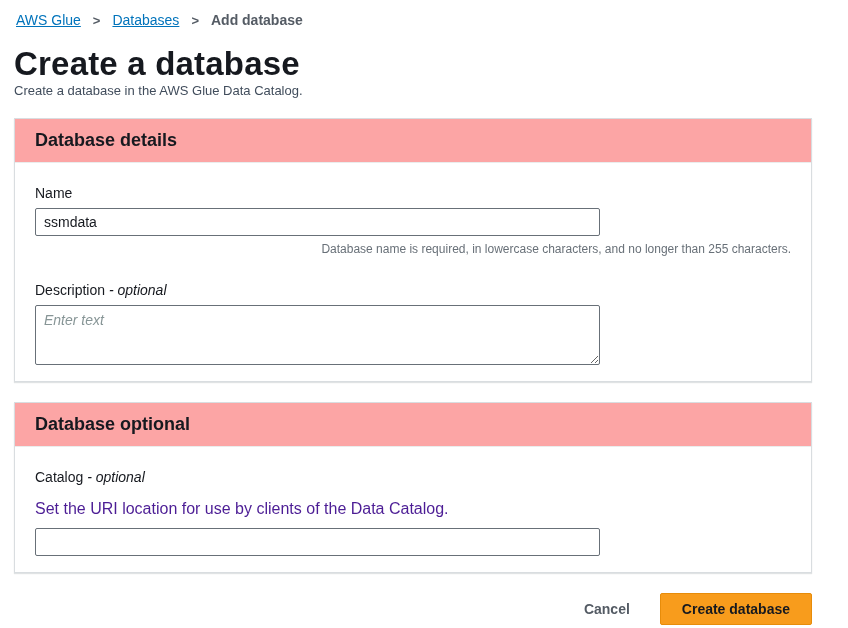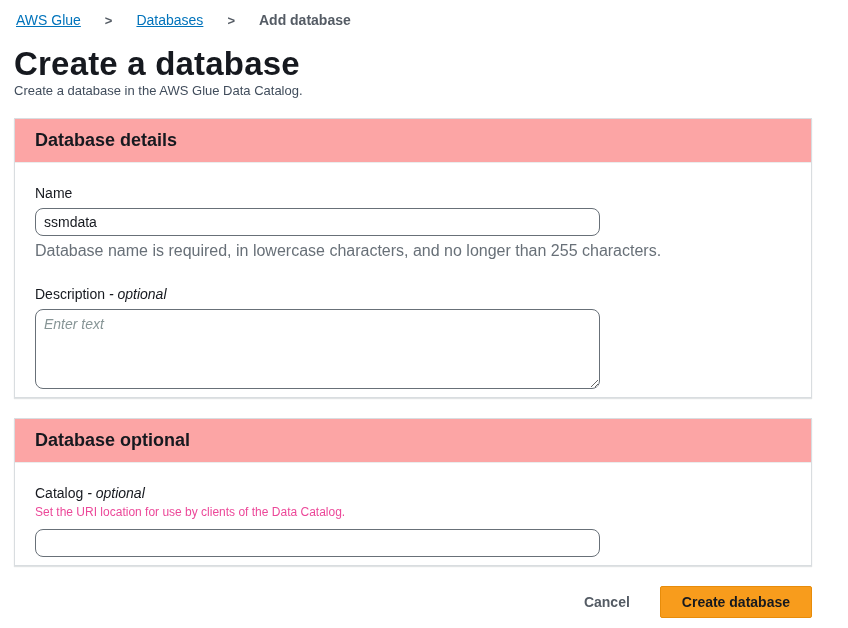--- a/index.html
+++ b/index.html
@@ -7,21 +7,21 @@
     width: 848px; height: 628px;
     background: #ffffff;
     font-family: "Liberation Sans", "DejaVu Sans", sans-serif;
     color: #16191f;
     overflow: hidden;
   }
   .page { padding: 10px 34px 0 14px; }
 
   
   .breadcrumb {
-    display: flex; align-items: center; gap: 24px;
+    display: flex; align-items: center; gap: 12px;
     font-size: 14px; padding: 2px 0 0 2px;
   }
   .breadcrumb a {
     color: #0073bb; text-decoration: underline; cursor: pointer;
   }
   .breadcrumb .sep { color: #545b64; font-size: 13px; font-weight: 700; }
   .breadcrumb .current { color: #545b64; font-weight: 700; }
 
   
   .page-title {
@@ -39,58 +39,58 @@
     background: #ffffff;
     box-shadow: 0 1px 1px rgba(0,28,36,0.12);
     margin-top: 20px;
   }
   .card-header {
     background: #fca5a5;
     border-bottom: 1px solid #eaeded;
     padding: 11px 20px;
   }
   .card-title { font-size: 18px; font-weight: 700; color: #16191f; }
-  .card-body { padding: 22px 20px 8px 20px; }
+  .card-body { padding: 22px 20px 16px 20px; }
 
   .field-label { font-size: 14px; color: #16191f; }
   .field-label .optional { font-style: italic; }
 
   .text-input {
     display: block;
     width: 565px; height: 28px;
     margin-top: 7px;
     border: 1px solid #687078;
-    border-radius: 8px;
+    border-radius: 2px;
     padding: 4px 8px;
     font-size: 14px;
     font-family: "Liberation Sans", "DejaVu Sans", sans-serif;
     color: #16191f;
     background: #ffffff;
     outline: none;
   }
   textarea.text-area {
     display: block;
-    width: 565px; height: 80px;
+    width: 565px; height: 60px;
     margin-top: 7px;
     border: 1px solid #687078;
-    border-radius: 8px;
+    border-radius: 2px;
     padding: 6px 8px;
     font-size: 14px;
     font-family: "Liberation Sans", "DejaVu Sans", sans-serif;
     color: #16191f;
     resize: both;
     outline: none;
   }
   textarea.text-area::placeholder { color: #879596; font-style: italic; }
 
   .helper-text {
-    font-size: 16px; color: #687078; margin-top: 6px;
+    font-size: 12px; color: #687078; margin-top: 6px; text-align: right;
   }
   .field-gap { margin-top: 26px; }
-  .pre-helper { font-size: 12px; color: #ec4899; margin-top: 4px; }
+  .pre-helper { font-size: 16px; color: #4c1d95; margin-top: 15px; }
 
   
   .actions {
     width: 798px;
     margin-top: 20px;
     display: flex; justify-content: flex-end; align-items: center;
     gap: 26px; padding-bottom: 20px;
   }
   .btn-link {
     background: none; border: none; cursor: pointer;

